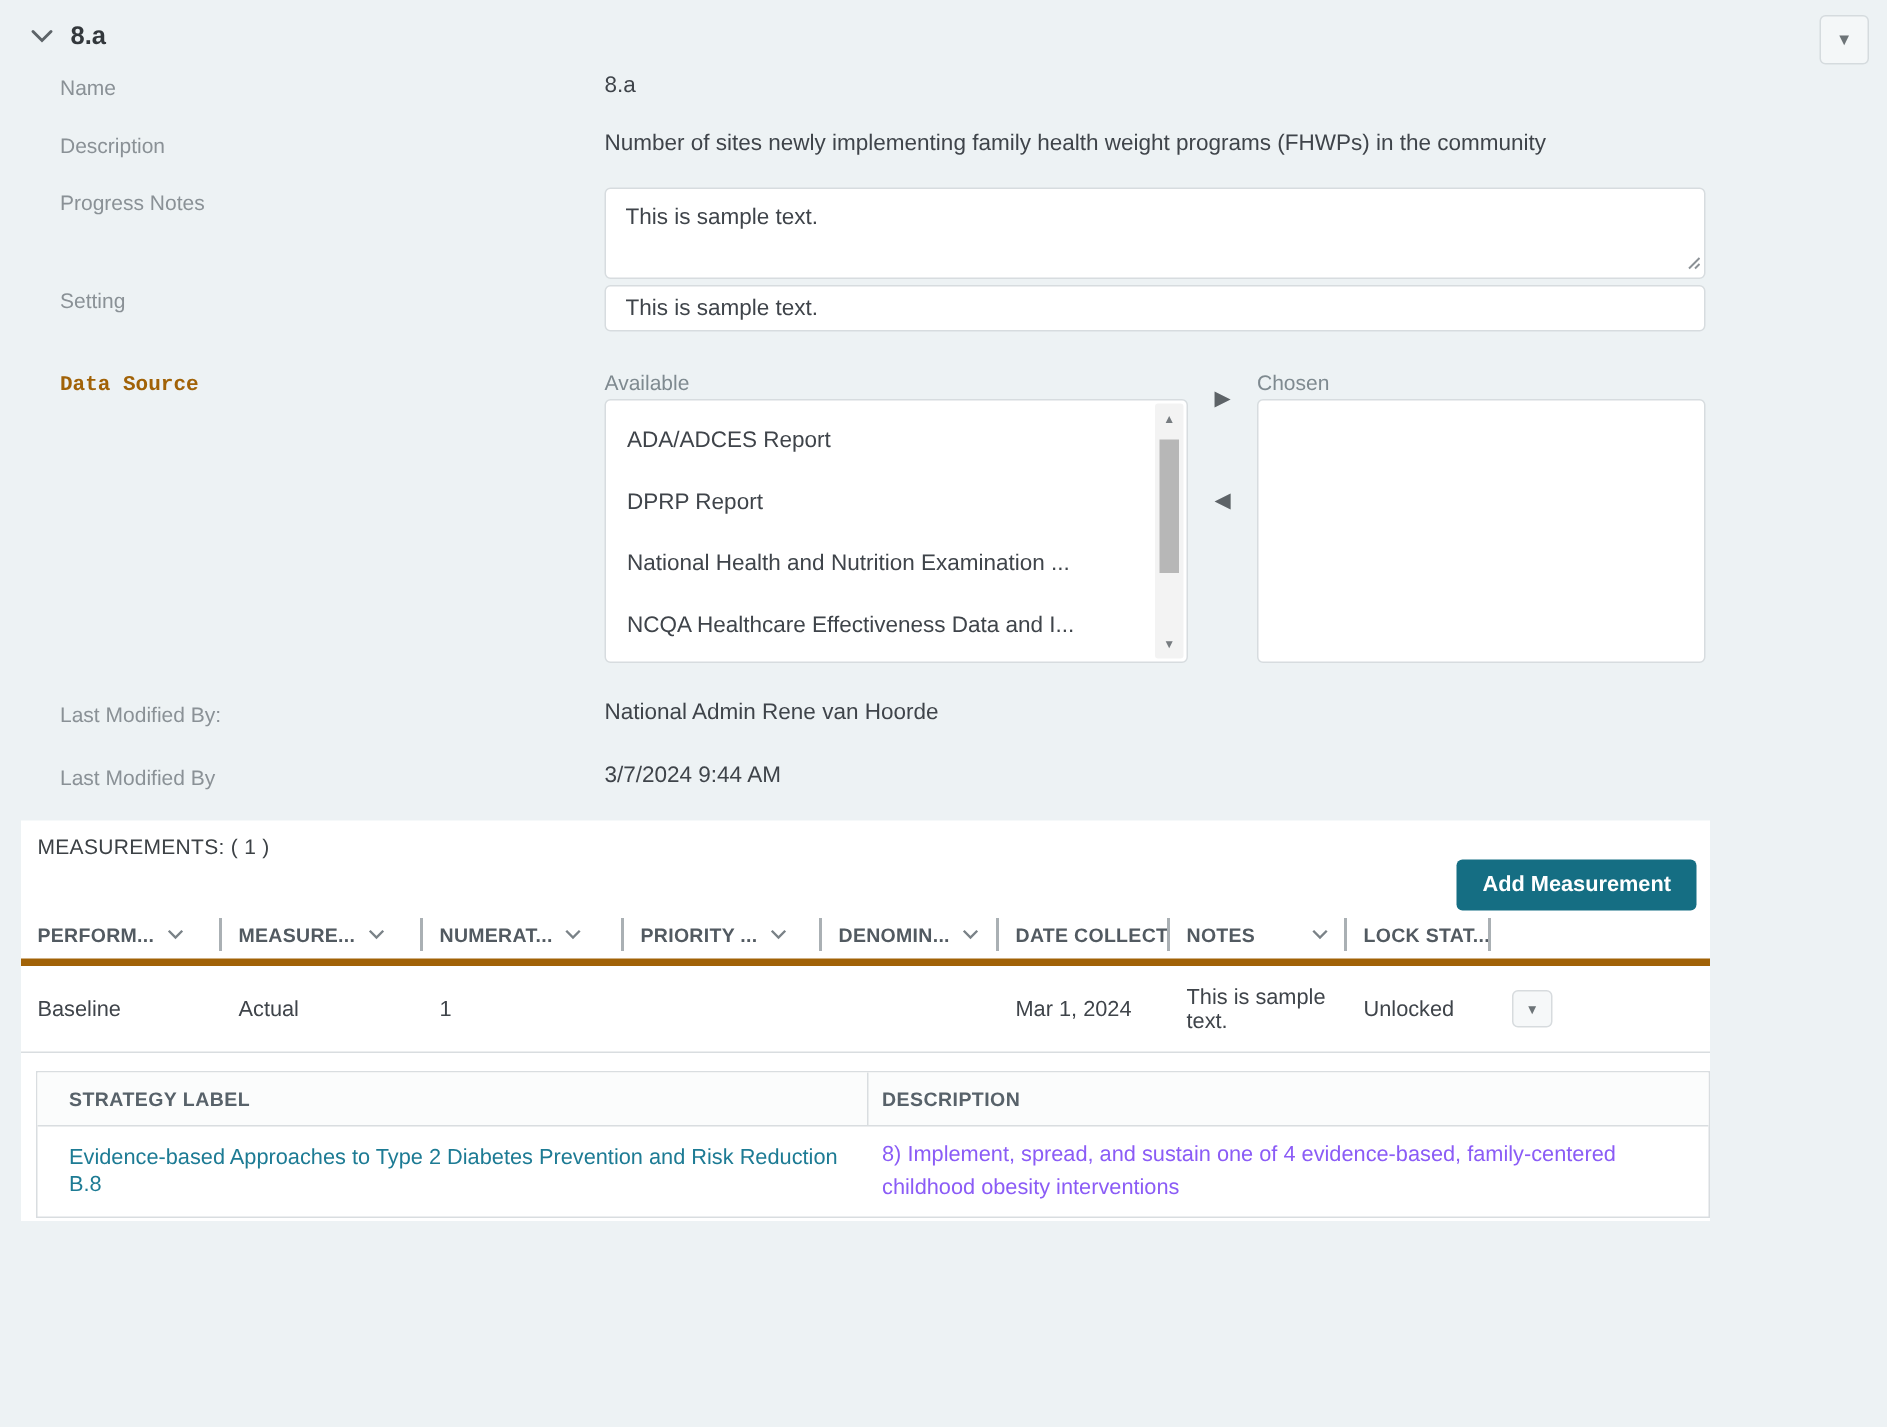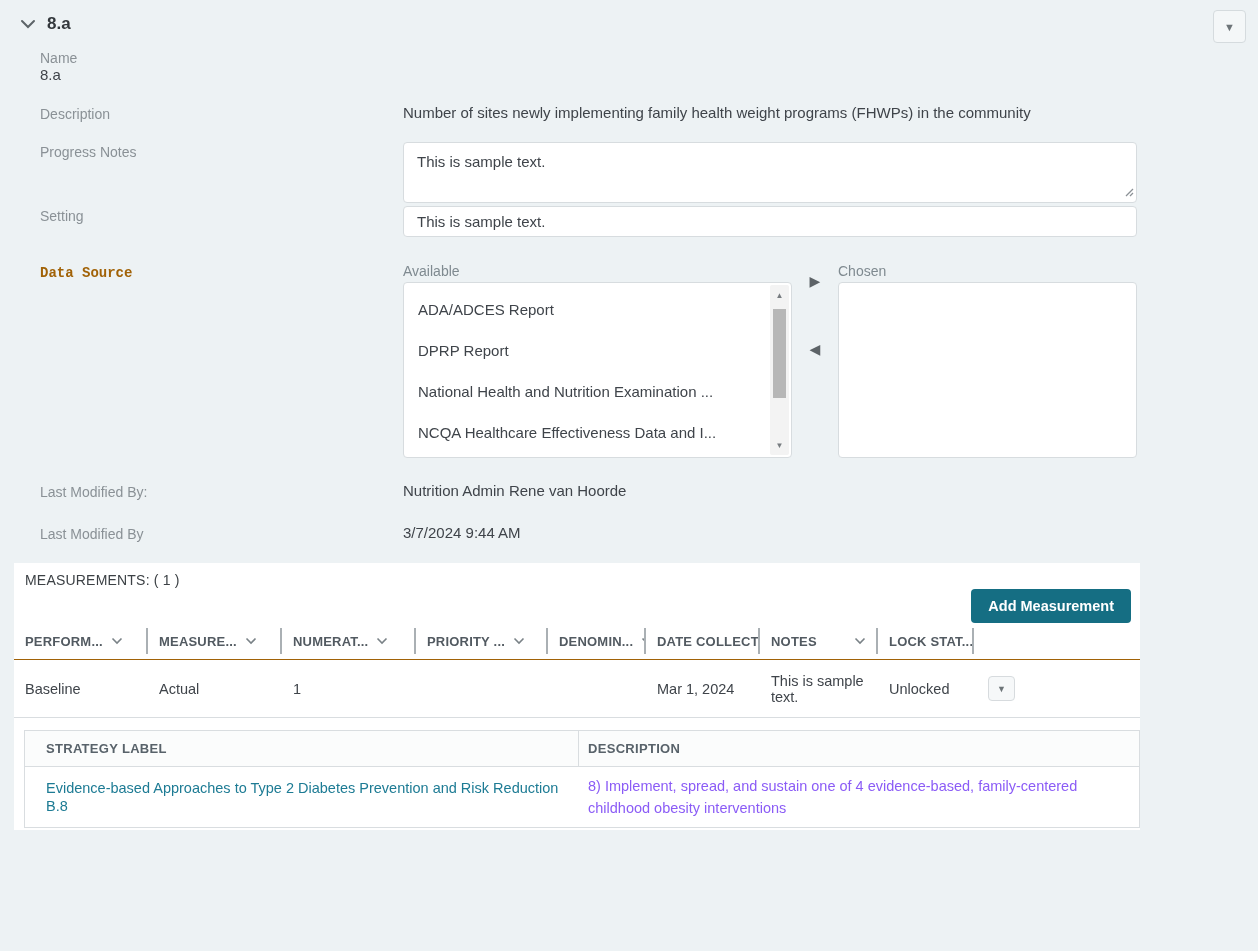--- a/index.html
+++ b/index.html
@@ -20,21 +20,21 @@
     background:#f4f7f8; border:1px solid #d5dbde; border-radius:4px;
     display:flex; align-items:center; justify-content:center;
     font-size:11px; color:#6d7478; cursor:pointer;
   }
   
   .form { padding:0 121px 0 40px; }
   .frow { display:flex; }
   .flabel { width:363px; flex:none; font-size:14px; color:#8a9196; padding-top:2px; }
   .flabel.bold { color:#a16207; font-weight:700;font-family:Liberation Mono, monospace; }
   .fvalue { flex:1; font-size:15px; color:#3f444a; }
-  .mt14{margin-top:14px;flex-direction:column;} .mt21{margin-top:21px;} .mt20{margin-top:20px;}
+  .mt14{margin-top:14px;} .mt21{margin-top:21px;} .mt20{margin-top:20px;}
   .mt22{} .mt26{margin-top:26px;} .mt24{margin-top:24px;}
 
   .txtarea-wrap { position:relative; }
   textarea.ta {
     width:100%; height:61px; resize:none; background:#fff;
     border:1px solid #d7dcdf; border-radius:4px; padding:10px 13px;
     font-family:"Liberation Sans", sans-serif; font-size:15px; color:#3f444a; outline:none;
   }
   .resize-grip { position:absolute; right:3px; bottom:6px; pointer-events:none; }
   input.ti {
@@ -74,33 +74,33 @@
   .xfer-right{ top:10px; } .xfer-left{ top:78px; }
   
   .panel { margin:21px 0 0 14px; width:1126px; background:#fff; position:relative; padding-bottom:2px; }
   .panel-title { padding:9px 0 0 11px; font-size:14px; color:#3c4145; letter-spacing:.2px; }
   .panel-title.bold { font-weight:700; padding-left:26px; font-size:13.5px; }
   .add-btn {
     position:absolute; top:26px; right:9px; height:34px; padding:0 17px;
     border:none; border-radius:4px; color:#fff; font-size:14.5px; font-weight:600;
     font-family:"Liberation Sans", sans-serif; cursor:pointer;
   }
-  .mhead { display:flex; align-items:stretch; margin-top:35px; height:37px; border-bottom:1px solid #a16207; }
+  .mhead { display:flex; align-items:stretch; margin-top:35px; height:37px; border-bottom:5px solid #a16207; }
   .mth {
     position:relative; display:flex; align-items:center; padding-left:11px;
     font-size:13px; font-weight:700; color:#525a61; letter-spacing:.2px; cursor:pointer;
     white-space:nowrap; overflow:hidden;
   }
   .mth .sort { margin-left:8px; display:inline-flex; flex:none; }
   .mth .sort.right { margin-left:auto; margin-right:12px; }
   .mth.divider::after { content:""; position:absolute; right:0; top:5px; bottom:5px; width:2px; background:#aab0b4; }
   .mrow { display:flex; align-items:center; min-height:58px; border-bottom:1px solid #d9dde0; }
   .mtd { padding:6px 6px 6px 11px; font-size:14.5px; color:#3f444a; }
   .w1{width:134px;flex:none;} .w2{width:134px;flex:none;} .w3{width:134px;flex:none;}
-  .w4{width:132px;flex:none;} .w5{width:98px;flex:none;} .w6{width:114px;flex:none;}
+  .w4{width:132px;flex:none;} .w5{width:118px;flex:none;} .w6{width:114px;flex:none;}
   .w7{width:118px;flex:none;} .w8{width:96px;flex:none;} .w9{flex:1;}
   .row-dd-btn {
     width:27px; height:25px; background:#f6f8f9; border:1px solid #d7dbde; border-radius:4px;
     display:flex; align-items:center; justify-content:center; font-size:9px; color:#6d7478; cursor:pointer;
     margin-left:3px;
   }
   
   .rs-table { margin:12px 0 0 10px; width:1116px; border:1px solid #d9dde0; background:#fff; }
   .rs-head { display:flex; height:36px; border-bottom:1px solid #d9dde0; background:#fbfcfc; }
   .rs-th {
@@ -192,21 +192,21 @@
           <div class="dual-col-label">Chosen</div>
           <div class="listbox"></div>
         </div>
 
       </div>
     </div>
   </div>
 
   <div class="frow mt24">
     <div class="flabel">Last Modified By:</div>
-    <div class="fvalue">Nutrition Admin Rene van Hoorde</div>
+    <div class="fvalue">National Admin Rene van Hoorde</div>
   </div>
 
   <div class="frow mt24">
     <div class="flabel">Last Modified By</div>
     <div class="fvalue">3/7/2024 9:44 AM</div>
   </div>
 
 </div>
 
 <div class="panel">

